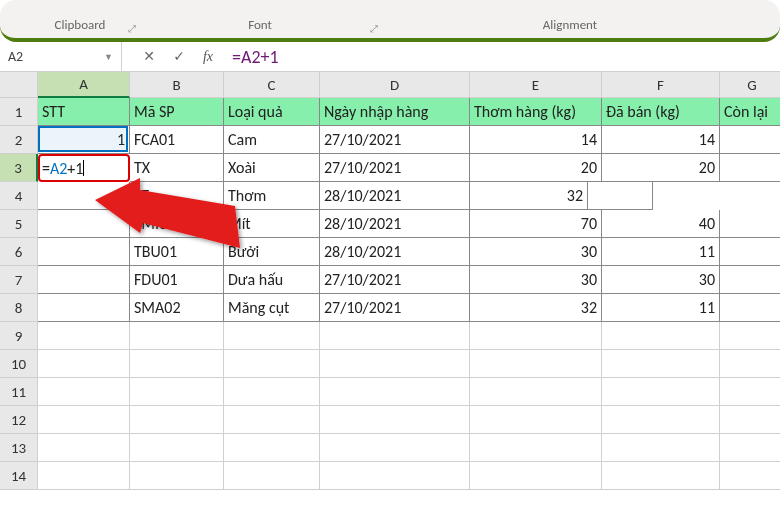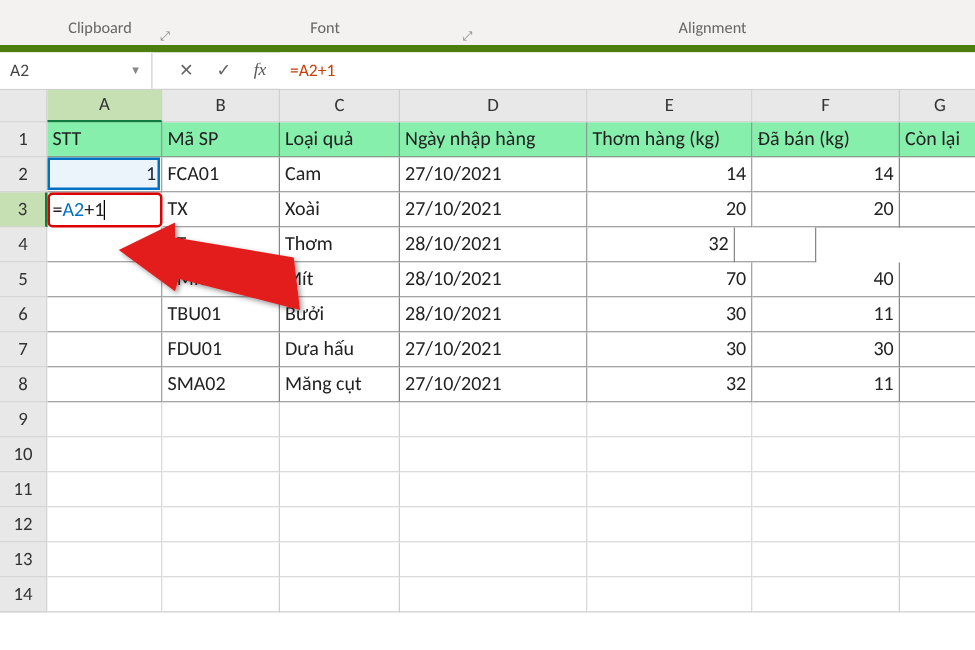--- a/index.html
+++ b/index.html
@@ -1,26 +1,27 @@
 <!DOCTYPE html>
 <html><head>
   <meta charset="utf-8">
   <style>
     * { margin: 0; padding: 0; box-sizing: border-box; font-family: Calibri, Arial, sans-serif; }
     body { background: #fff; width: 780px; height: 520px; overflow: hidden; position: relative; }
     
     .ribbon-area {
       height: 42px;
       background: #f3f2f1;
-      border-bottom: 6px solid #4d7c0f;
+      border-bottom: 4px solid #4d7c0f;
       display: flex;
       align-items: flex-end;
       padding: 0 20px 6px;
       color: #666;
       font-size: 14px;
+      border-radius: 16px;
     }
     .ribbon-group { flex: 1; text-align: center; display: flex; flex-direction: column; align-items: center; }
     .ribbon-label { color: #666; font-size: 13px; }
     .ribbon-group.clipboard { flex: 0 0 120px; }
     .ribbon-group.font { flex: 0 0 240px; }
     .ribbon-group.alignment { flex: 1; }
     .rb-expand { position: absolute; top: 22px; font-size: 10px; color: #888; }
     
     .name-formula-bar {
       height: 30px;
@@ -55,22 +56,22 @@
       justify-content: center;
       font-size: 14px;
       color: #666;
       cursor: pointer;
     }
     .fx-label { font-style: italic; font-family: 'Times New Roman', serif; font-size: 14px; width: 28px; display: flex; align-items: center; justify-content: center; color: #555; }
     .formula-input {
       flex: 1;
       border: none;
       padding: 0 8px;
-      font-size: 14px;
-      color: #c2410c;
+      font-size: 18px;
+      color: #701a75;
       outline: none;
     }
     
     .sheet-area {
       position: relative;
       display: flex;
       flex-direction: column;
     }
     
     .col-headers {

